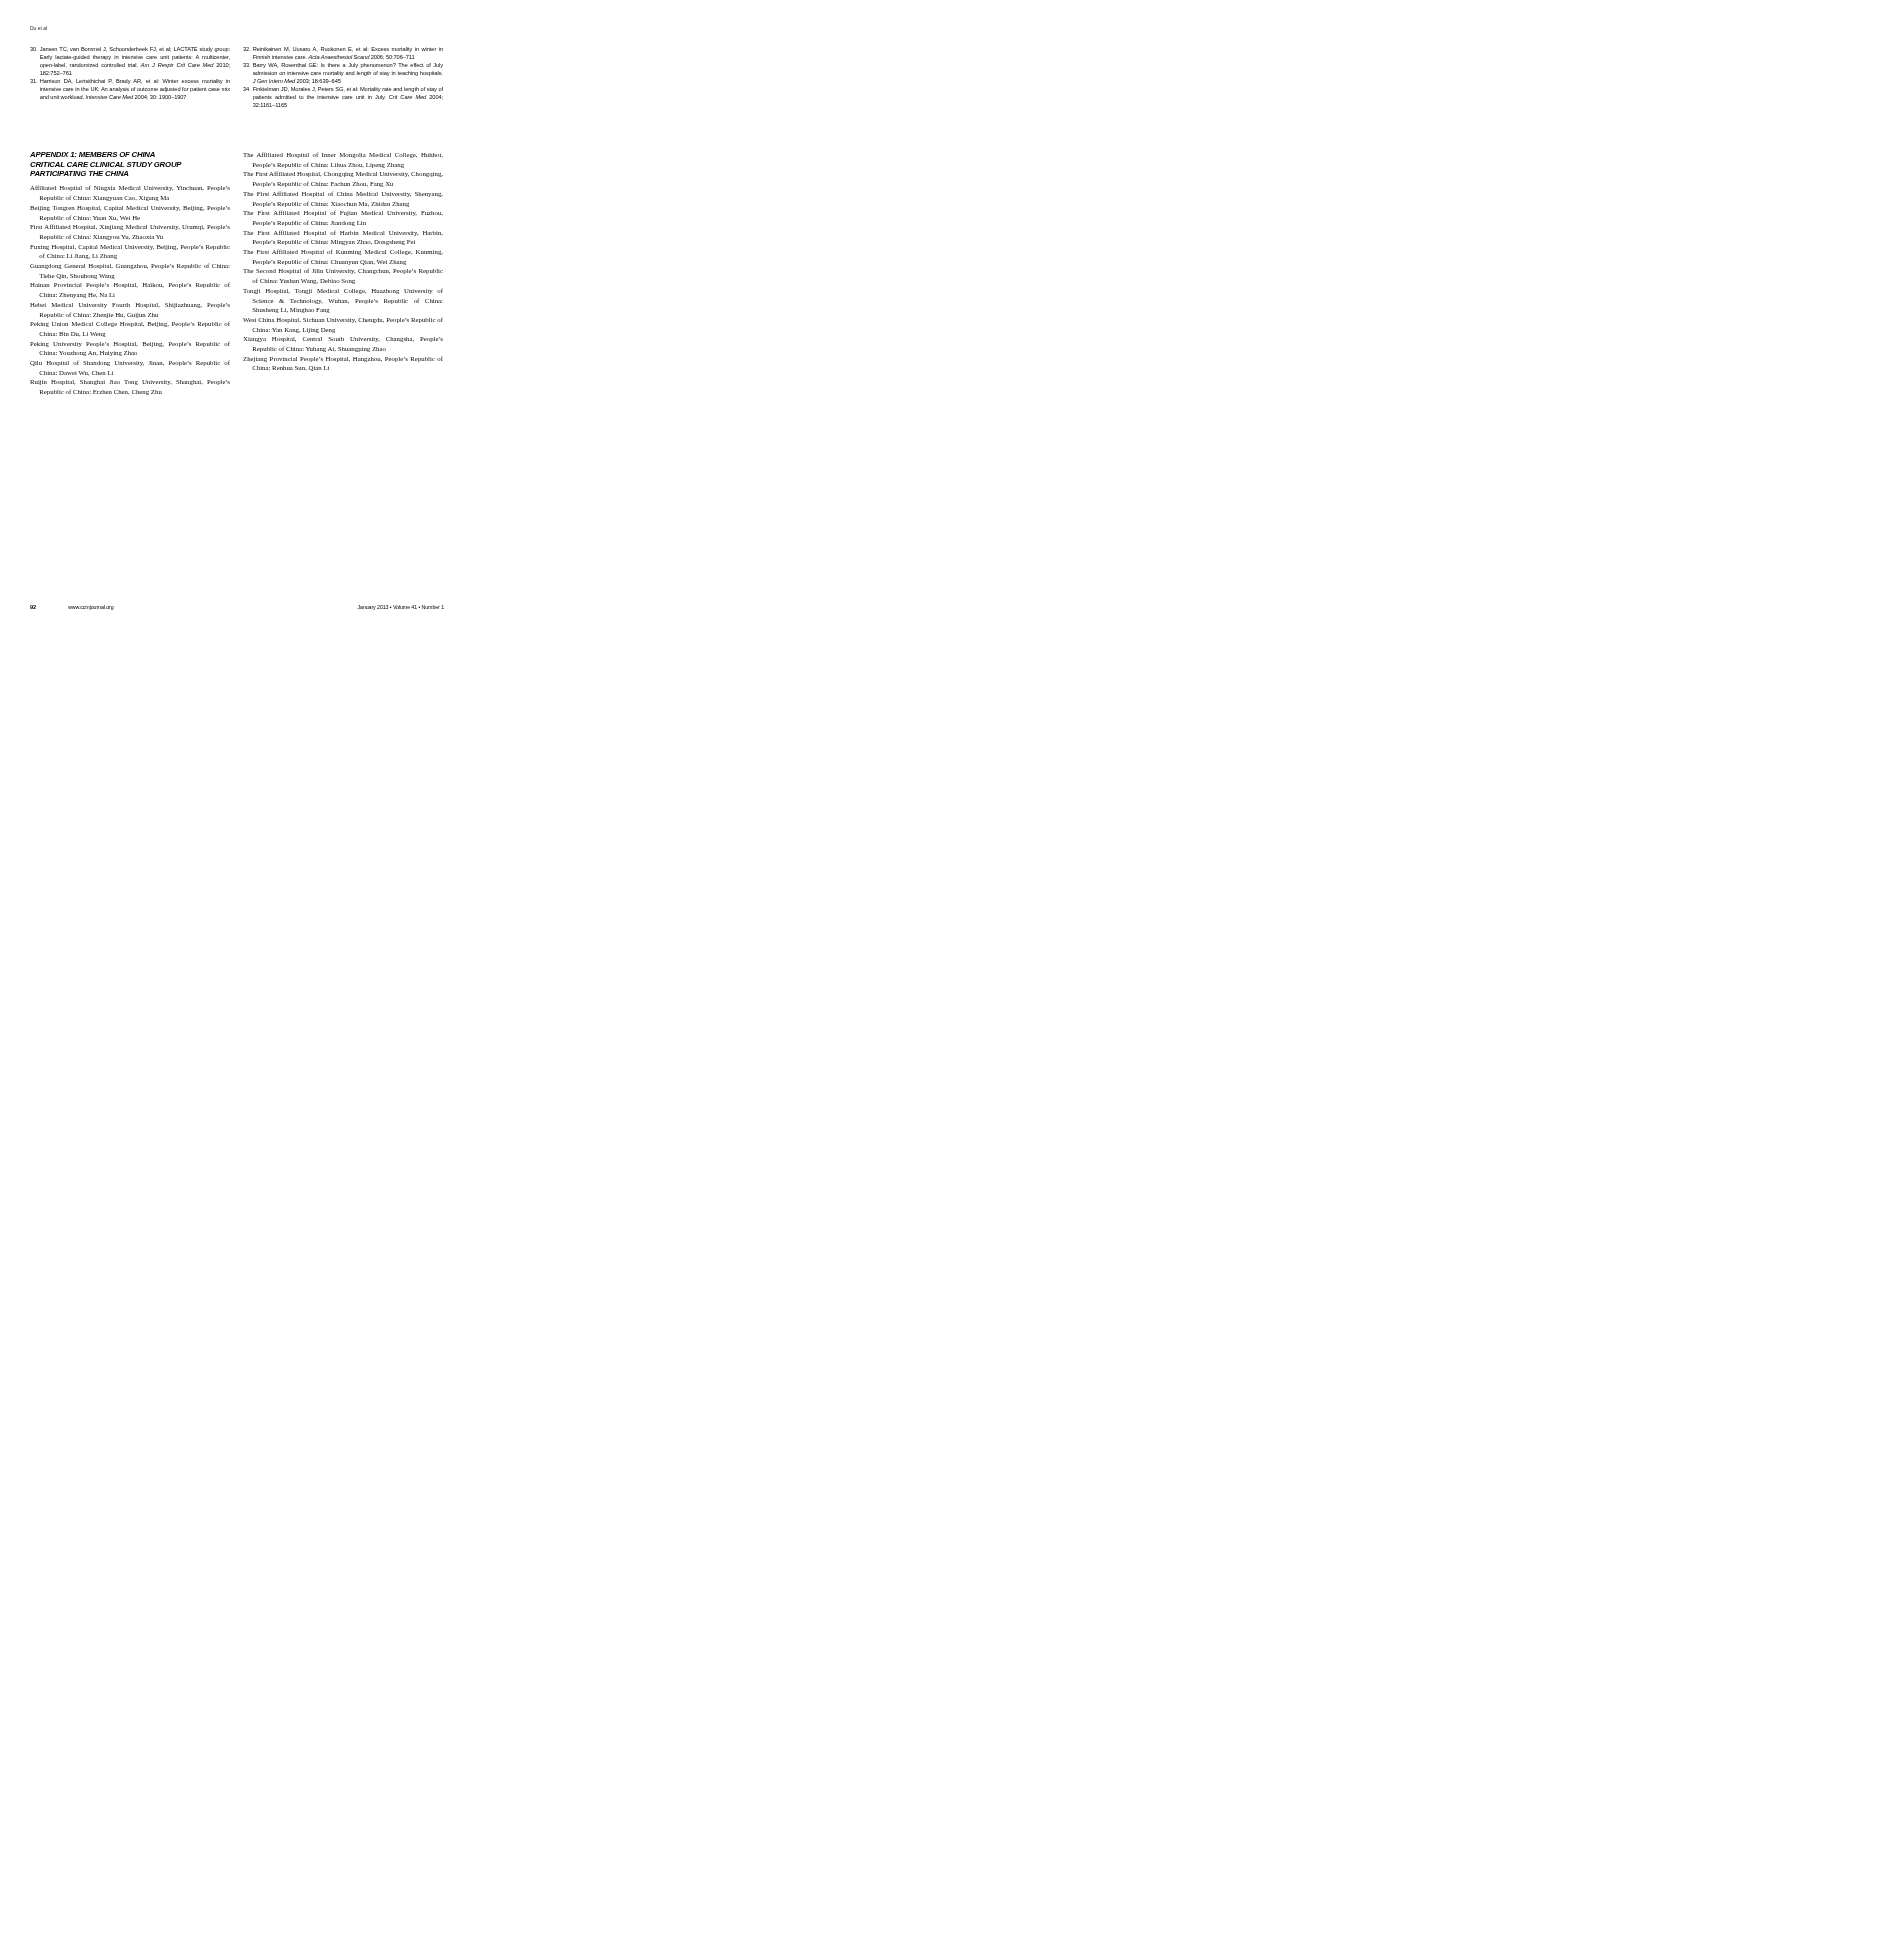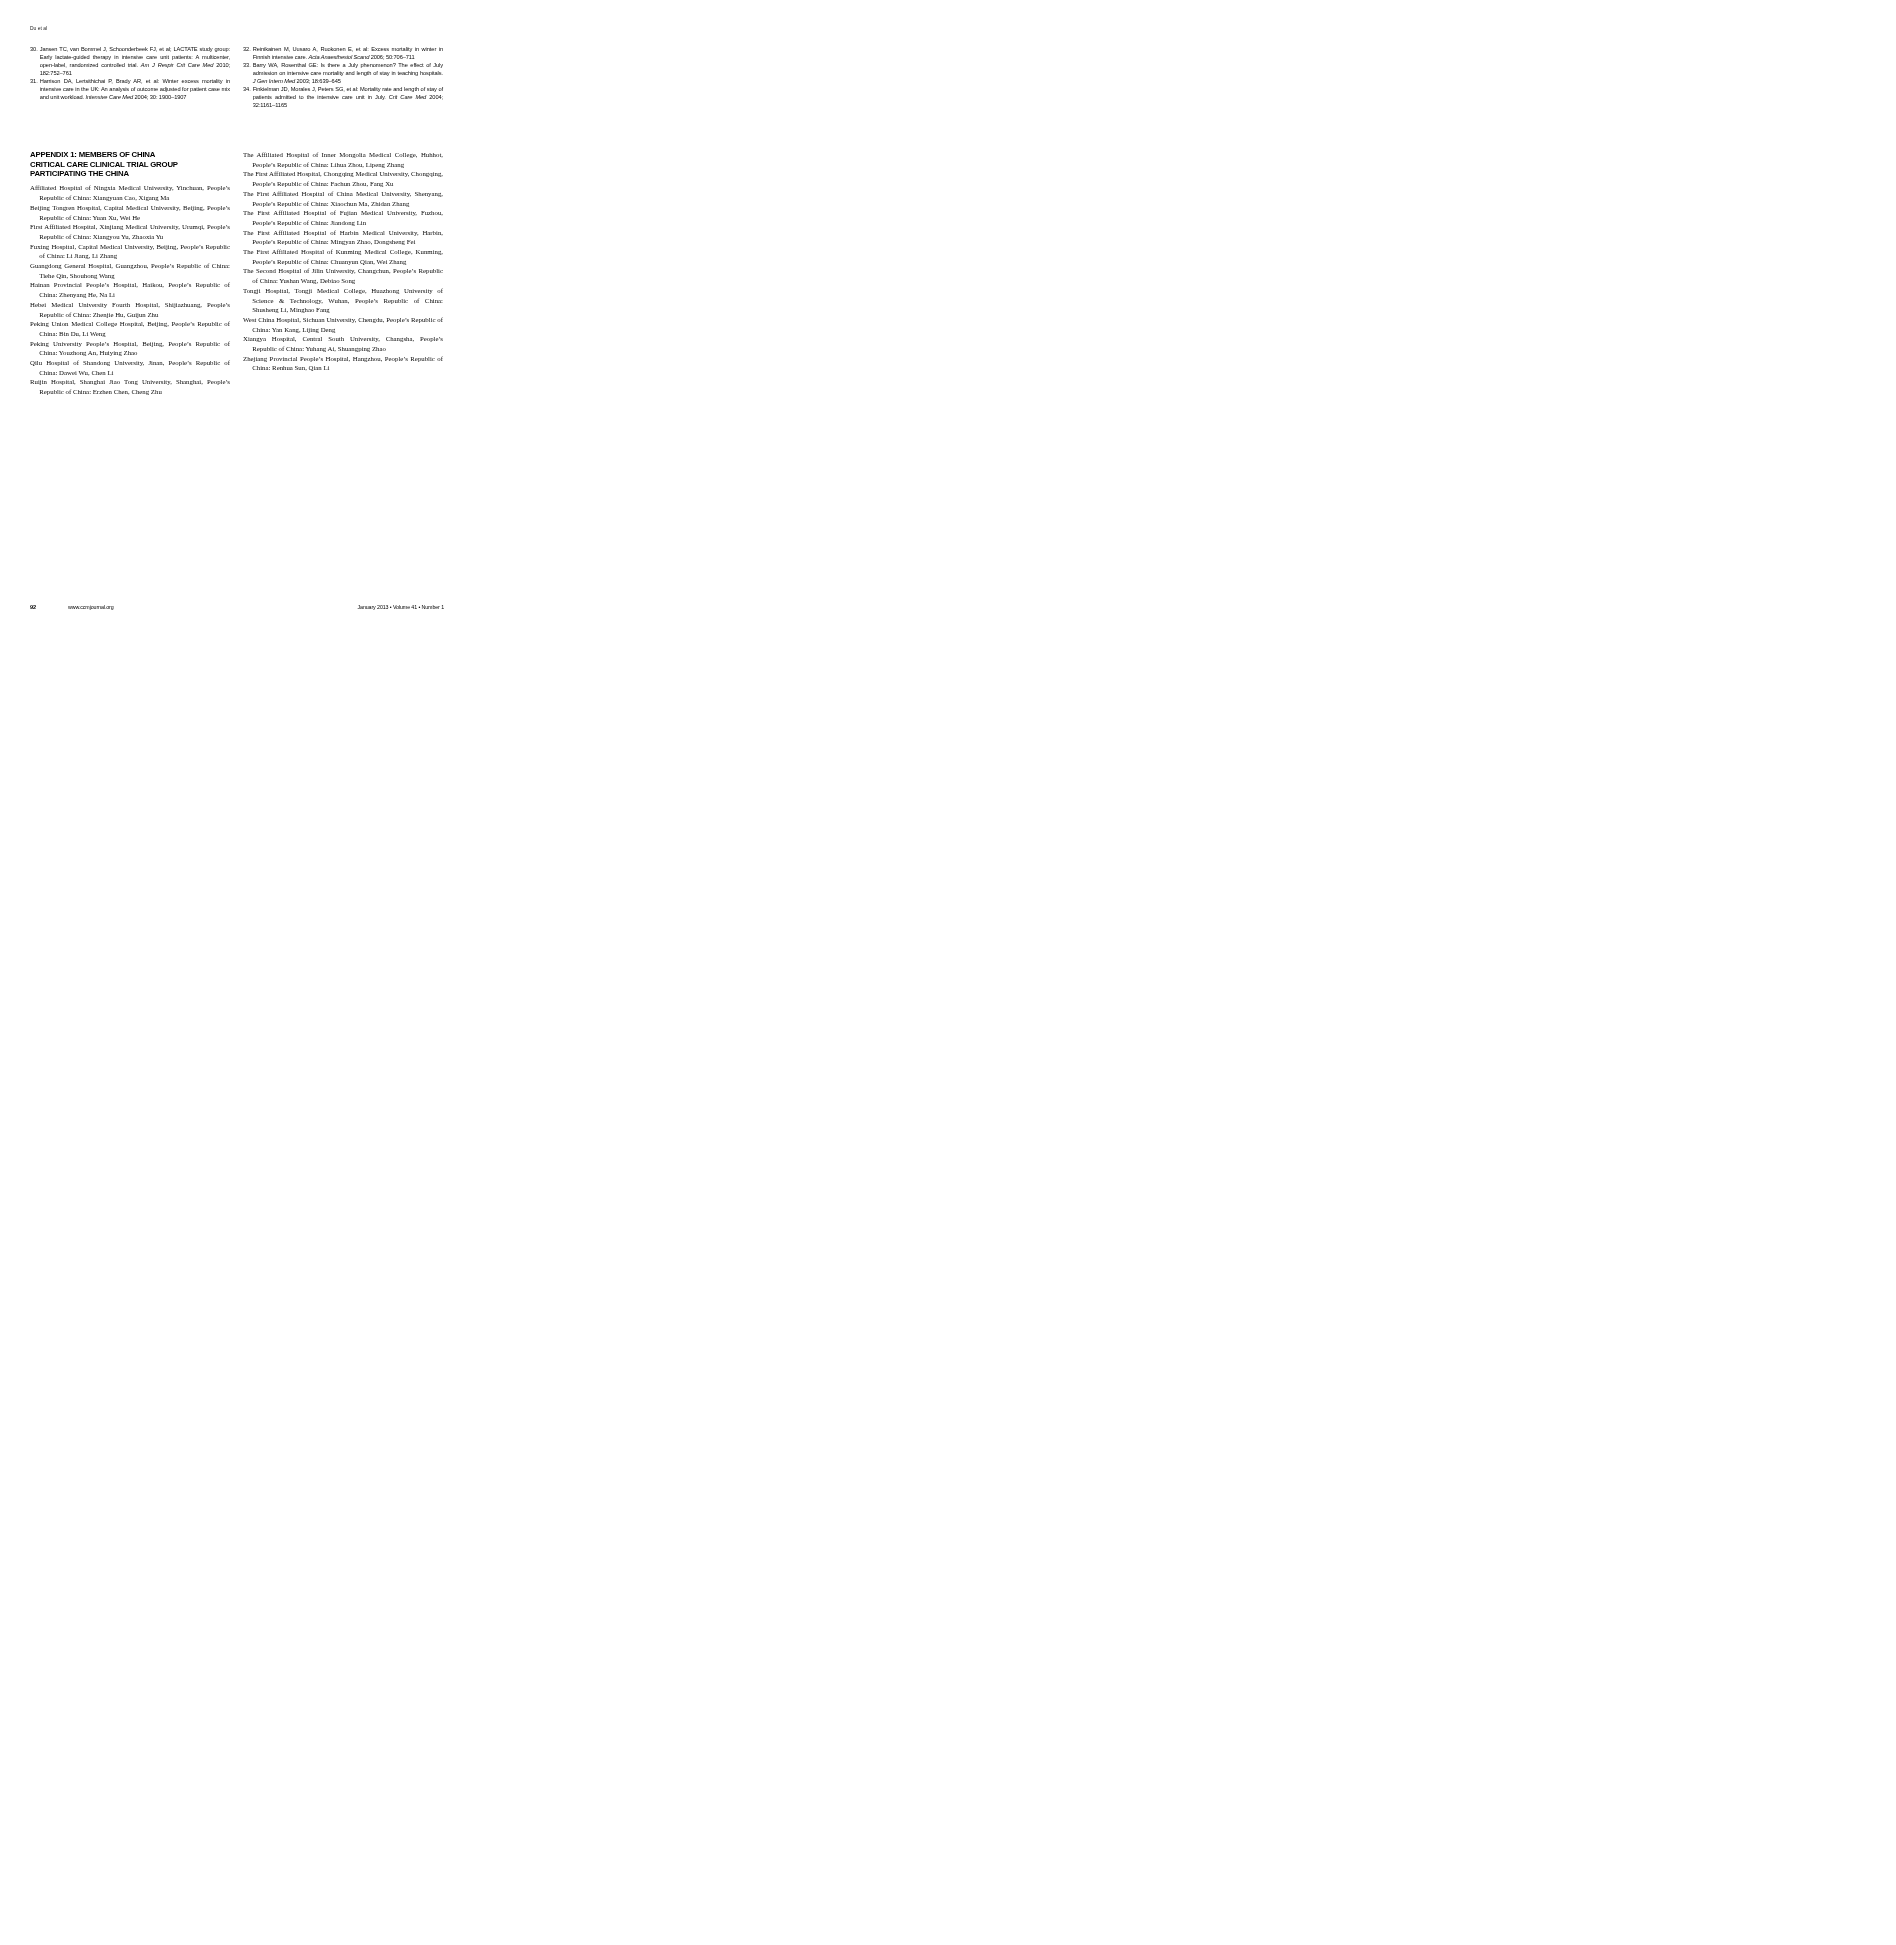--- a/index.html
+++ b/index.html
@@ -48,20 +48,21 @@
   }
   .journal { font-style: italic; }
 
   .appendix-heading {
     margin: 0 0 4.3px 0;
     font-size: 7.8px;
     line-height: 9.7px;
     font-weight: bold;
     letter-spacing: -0.2px;
     color: #000;
+    font-style: italic;
   }
   .appendix-heading .hline { display: block; }
 
   .entry {
     margin: 0;
     font-family: "Liberation Serif", serif;
     font-size: 6.8px;
     line-height: 9.7px;
     text-align: justify;
     padding-left: 9.3px;
@@ -118,21 +119,21 @@
         <p class="ref"><span class="refnum">33.</span><span>Barry WA, Rosenthal GE: Is there a July phenomenon? The effect of July admission on intensive care mortality and length of stay in teaching hospitals. </span><span class="journal">J Gen Intern Med</span><span> 2003; 18:639–645</span></p>
 
         <p class="ref"><span class="refnum">34.</span><span>Finkielman JD, Morales J, Peters SG, et al: Mortality rate and length of stay of patients admitted to the intensive care unit in July. </span><span class="journal">Crit Care Med</span><span> 2004; 32:1161–1165</span></p>
       </div>
   </section>
 
   <section class="two-col appendix">
     <div class="col">
       <h2 class="appendix-heading">
         <span class="hline">APPENDIX 1: MEMBERS OF CHINA</span>
-        <span class="hline">CRITICAL CARE CLINICAL TRIAL GROUP</span>
+        <span class="hline">CRITICAL CARE CLINICAL STUDY GROUP</span>
         <span class="hline">PARTICIPATING THE CHINA</span>
       </h2>
       <div>
 
           <p class="entry">Affiliated Hospital of Ningxia Medical University, Yinchuan, People’s Republic of China: Xiangyuan Cao, Xigang Ma</p>
 
           <p class="entry">Beijing Tongren Hospital, Capital Medical University, Beijing, People’s Republic of China: Yuan Xu, Wei He</p>
 
           <p class="entry">First Affiliated Hospital, Xinjiang Medical University, Urumqi, People’s Republic of China: Xiangyou Yu, Zhaoxia Yu</p>
 

